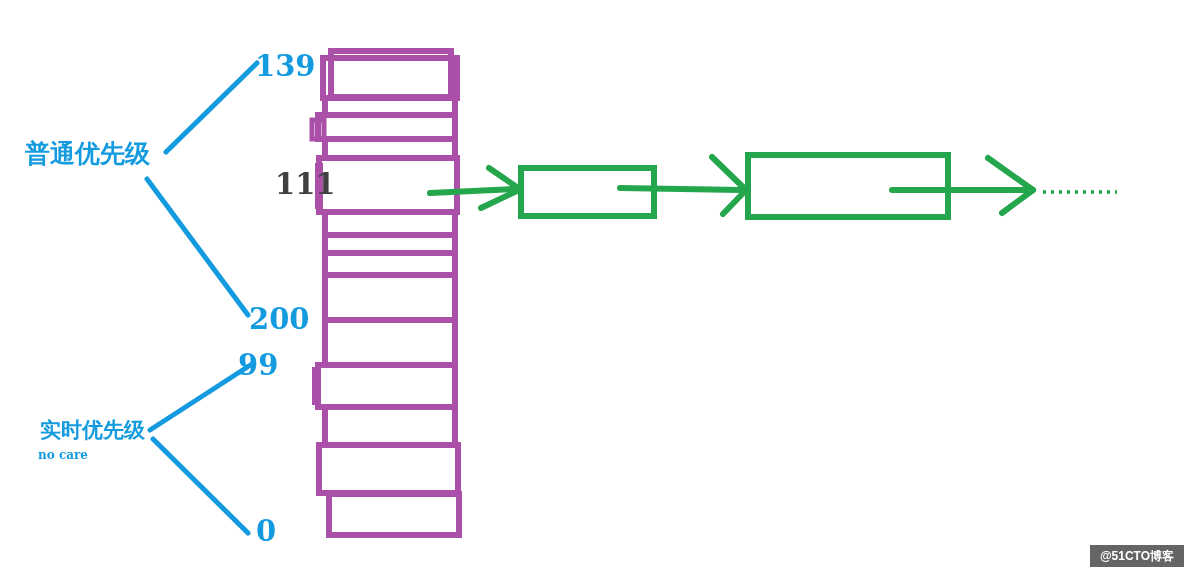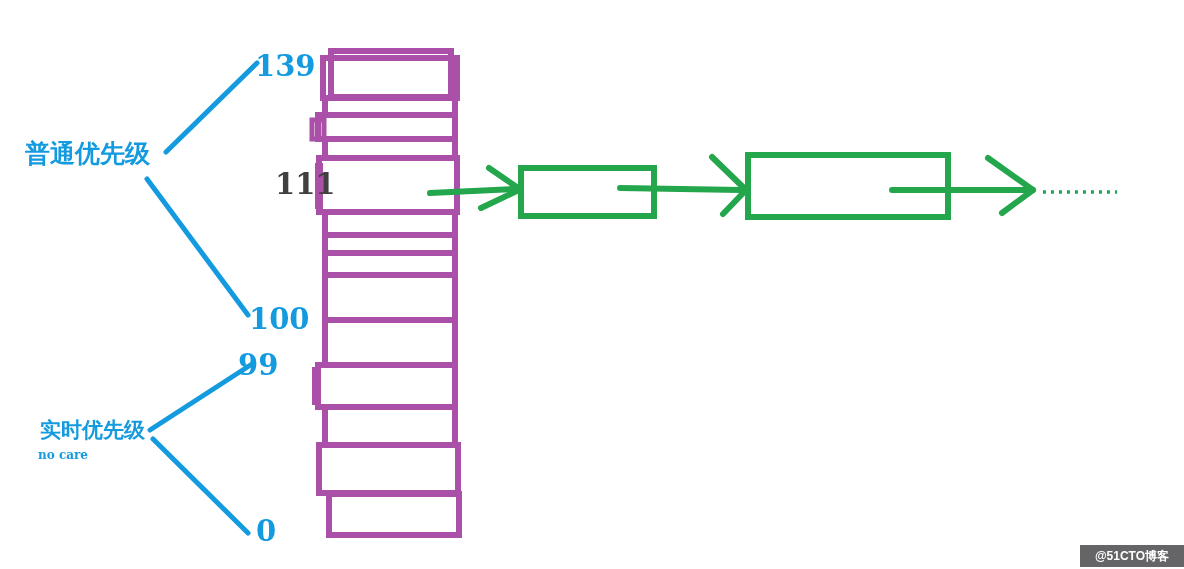--- a/index.html
+++ b/index.html
@@ -24,21 +24,21 @@
   .n111{left:275px;top:170px;}
   .n100{left:249px;top:305px;}
   .n99{left:238px;top:351px;}
   .n0{left:256px;top:517px;}
   .cjk{font-weight:bold;}
   .normalPrio{left:25px;top:141px;font-size:25px;}
   .rtPrio{left:40px;top:419px;font-size:21px;}
   .nocare{left:38px;top:449px;font-size:12px;font-weight:bold;}
   .watermark{
     position:absolute;right:0;bottom:2px;
-    width:104px;height:22px;
+    width:94px;height:22px;
     background:rgba(88,88,90,0.92);
     color:#ffffff;
     font-family:"Liberation Sans", sans-serif;
     font-size:12px;font-weight:bold;
     display:flex;align-items:center;justify-content:center;
     letter-spacing:0;
   }
 </style>
 </head>
 <body>
@@ -93,21 +93,21 @@
       <line x1="988" y1="158" x2="1033" y2="190"></line>
       <line x1="1033" y1="190" x2="1002" y2="213"></line>
 
       <line x1="1043" y1="192" x2="1117" y2="192" stroke-width="3.5" stroke-dasharray="3 5" stroke-linecap="butt"></line>
     </g>
   </svg>
 
 
   <div class="lbl num blue n139">139</div>
   <div class="lbl num green n111">111</div>
-  <div class="lbl num blue n100">100</div>
+  <div class="lbl num blue n100">200</div>
   <div class="lbl num blue n99">99</div>
   <div class="lbl num blue n0">0</div>
 
   <div class="lbl cjk blue normalPrio">普通优先级</div>
   <div class="lbl cjk blue rtPrio">实时优先级</div>
   <div class="lbl blue nocare">no care</div>
 
   <div class="watermark">
     <span>@51CTO博客</span>
   </div>

